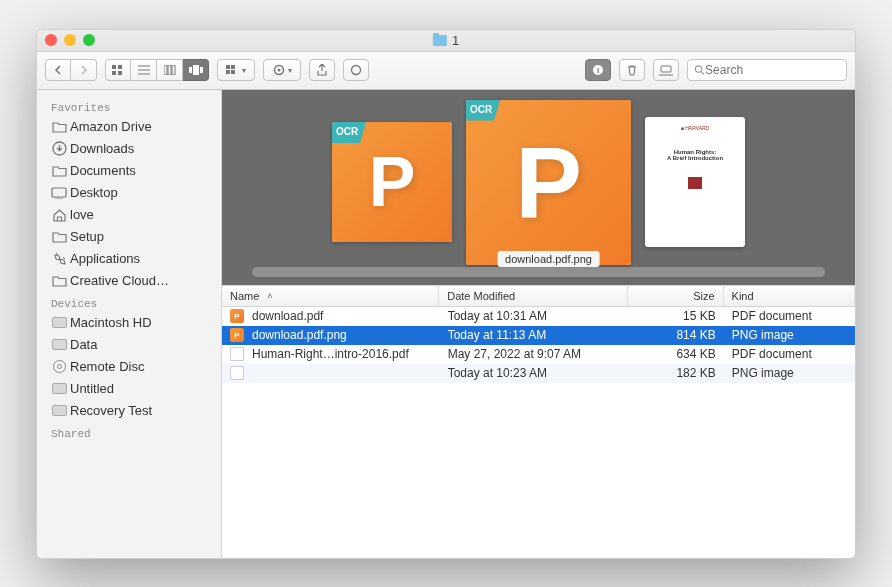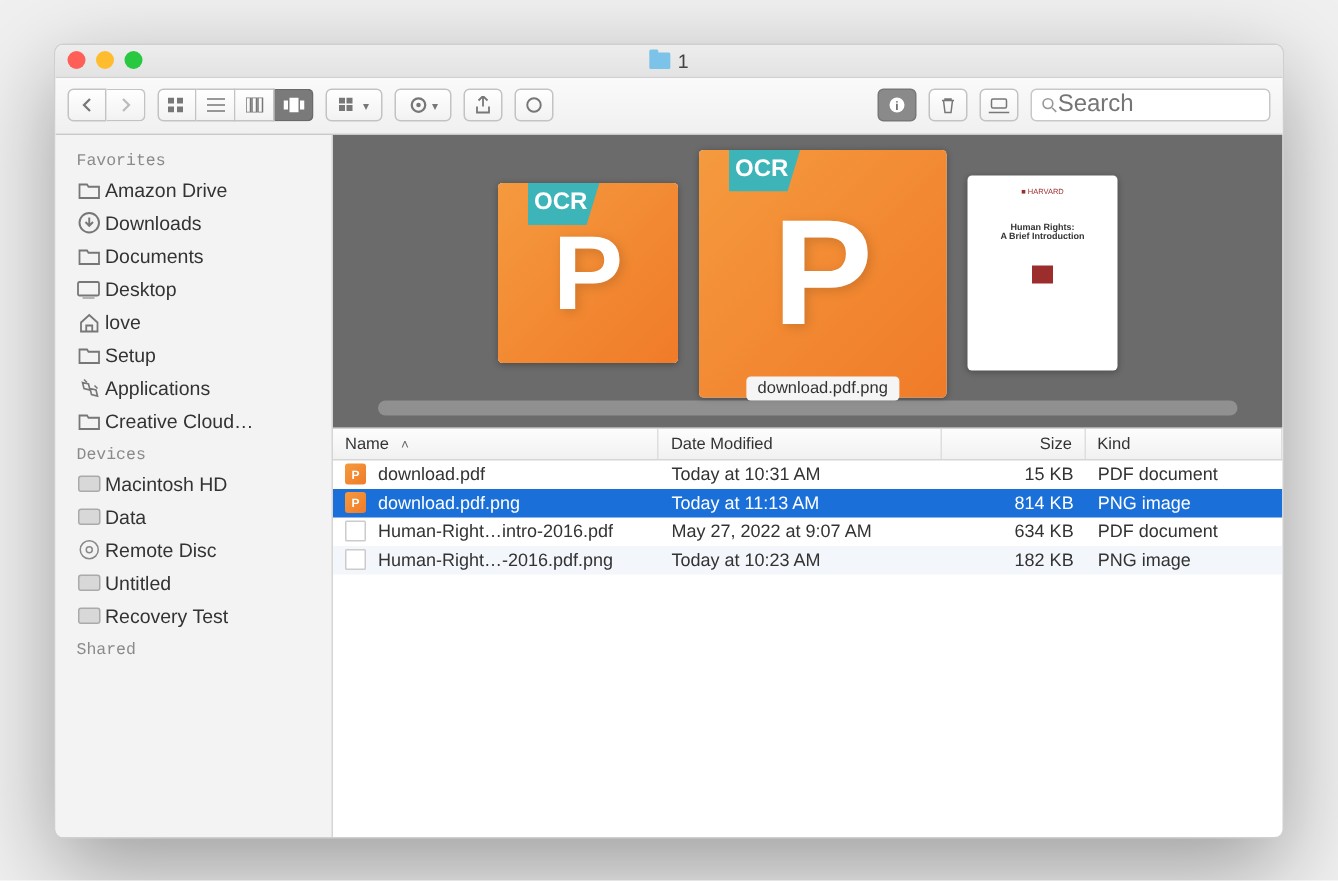--- a/index.html
+++ b/index.html
@@ -15,35 +15,35 @@
 .toolbar { height: 38px; background: linear-gradient(#fafafa,#f0f0f0); border-bottom: 1px solid #c9c9c9; display: flex; align-items: center; padding: 0 8px; gap: 8px; }
 .btn-group { display: flex; }
 .btn { height: 22px; min-width: 26px; background: linear-gradient(#fff,#f2f2f2); border: 1px solid #c3c3c3; display: flex; align-items: center; justify-content: center; color: #555; cursor: pointer; }
 .btn + .btn { border-left: none; }
 .btn:first-child { border-radius: 4px 0 0 4px; }
 .btn:last-child { border-radius: 0 4px 4px 0; }
 .btn.single { border-radius: 4px; }
 .btn.active { background: #7a7a7a; color: #fff; border-color: #6a6a6a; }
 .spacer { flex: 1; }
 .search { display: flex; align-items: center; border: 1px solid #c8c8c8; border-radius: 4px; background: #fff; height: 22px; padding: 0 6px; width: 160px; }
-.search input { border: none; outline: none; font-size: 16px; width: 100%; background: transparent; }
+.search input { border: none; outline: none; font-size: 12px; width: 100%; background: transparent; }
 .body { display: flex; flex: 1; min-height: 0; }
 .sidebar { width: 185px; background: #f4f3f3; border-right: 1px solid #d5d5d5; overflow-y: auto; padding: 6px 0; font-size: 13px; }
 .side-head { color: #8a8a8a; font-size: 11px; padding: 6px 14px 2px; font-weight: 500; font-family: Liberation Mono, monospace; }
 .side-item { display: flex; align-items: center; gap: 3px; padding: 2px 14px; color: #333; cursor: pointer; height: 22px; }
 .side-item .ico { width: 16px; height: 14px; display: flex; align-items: center; justify-content: center; color: #6f6f6f; }
 .content { flex: 1; display: flex; flex-direction: column; min-width: 0; }
 .preview { height: 195px; background: #6b6b6b; display: flex; align-items: center; justify-content: center; gap: 14px; position: relative; padding: 18px 40px 28px; }
 .preview-scroll { position: absolute; bottom: 8px; left: 30px; right: 30px; height: 10px; background: rgba(255,255,255,0.25); border-radius: 5px; }
 .thumb { background: #fff; border-radius: 3px; box-shadow: 0 1px 4px rgba(0,0,0,0.3); position: relative; display: flex; flex-direction: column; align-items: center; }
 .thumb.small { width: 120px; height: 120px; }
 .thumb.big { width: 165px; height: 165px; }
 .thumb.doc { width: 100px; height: 130px; background: #fff; padding: 8px; font-size: 5px; color: #333; }
 .pdf-icon { width: 100%; height: 100%; background: linear-gradient(135deg,#f59a3e,#f07b28); border-radius: 3px; position: relative; overflow: hidden; display: flex; align-items: center; justify-content: center; }
-.ocr-tag { position: absolute; top: 0; left: 0; background: #3db4b8; color: #fff; font-size: 16px; font-weight: bold; padding: 4px 8px 6px 4px; clip-path: polygon(0 0,100% 0,82% 100%,0 100%); margin-left: 20px; }
+.ocr-tag { position: absolute; top: 0; left: 0; background: #3db4b8; color: #fff; font-size: 10px; font-weight: bold; padding: 4px 8px 6px 4px; clip-path: polygon(0 0,100% 0,82% 100%,0 100%); }
 .p-letter { color: #fff; font-size: 70px; font-weight: bold; font-family: Arial; transform: rotate(0deg); text-shadow: 2px 2px 8px rgba(0,0,0,0.15); }
 .thumb.big .p-letter { font-size: 100px; }
 .sel-label { position: absolute; bottom: -2px; left: 50%; transform: translateX(-50%); background: #f5f5f5; color: #333; font-size: 11px; padding: 2px 8px; border-radius: 3px; white-space: nowrap; }
 .doc .dt { text-align: center; margin-top: 18px; font-size: 6px; font-weight: bold; }
 .doc .bar { width: 14px; height: 12px; background: #9b2d2d; margin: 16px auto 0; }
 .columns { display: flex; height: 22px; background: linear-gradient(#fdfdfd,#f1f1f1); border-bottom: 1px solid #d5d5d5; border-top: 1px solid #d5d5d5; font-size: 11px; color: #333; align-items: center; }
 .col { padding: 0 8px; border-right: 1px solid #dedede; height: 100%; display: flex; align-items: center; gap: 4px; }
 .c-name { flex: 1.4; } .c-date { flex: 1.2; text-align: center; } .c-size { flex: 0.55; justify-content: flex-end; text-align: right; } .c-kind { flex: 0.8; }
 .rows { flex: 1; overflow: auto; }
 .row { display: flex; height: 19px; font-size: 12px; color: #333; align-items: center; }
@@ -348,21 +348,20 @@
               <span class="file-ico png"></span>
               <span>Human-Right…intro-2016.pdf</span>
             </div>
             <div class="col c-date">May 27, 2022 at 9:07 AM</div>
             <div class="col c-size">634 KB</div>
             <div class="col c-kind">PDF document</div>
           </div>
           <div class="row">
             <div class="col c-name">
               <span class="file-ico png"></span>
-              <span>Human-Right…-2016.pdf.png</span>
             </div>
             <div class="col c-date">Today at 10:23 AM</div>
             <div class="col c-size">182 KB</div>
             <div class="col c-kind">PNG image</div>
           </div>
         </div>
     </div>
   </div>
 </div>
 

